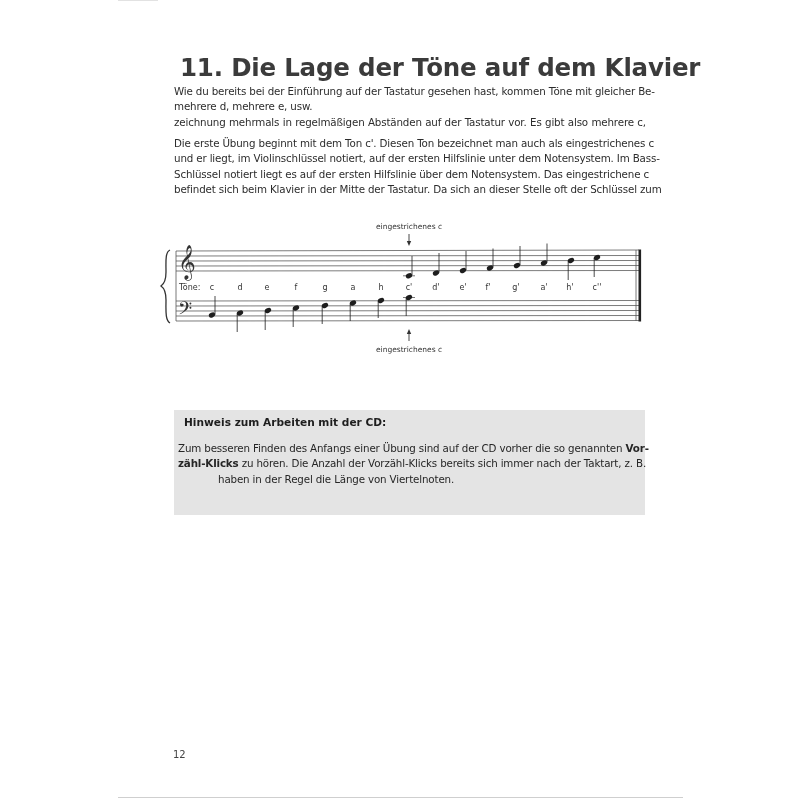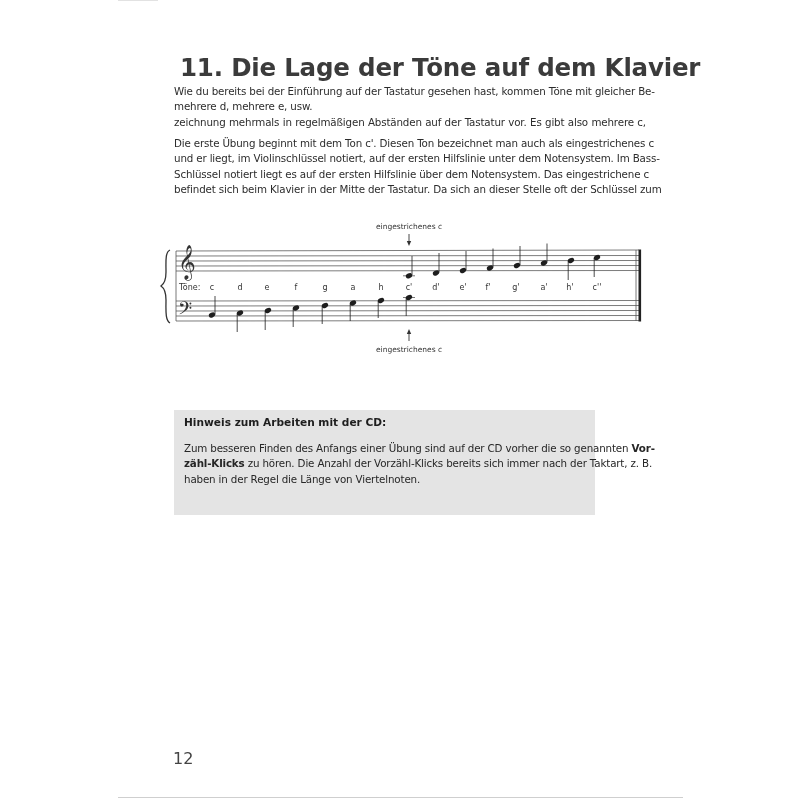--- a/index.html
+++ b/index.html
@@ -23,37 +23,37 @@
   }
   #p1 { top: 84px; }
   #p2 { top: 136px; }
   .para .line { display: block; white-space: nowrap; text-align-last: justify; }
   .para .line.last { text-align-last: left; }
 
   .music { position: absolute; left: 0; top: 0; width: 800px; height: 400px; pointer-events: none; }
   .music text { font-family: "DejaVu Sans", "Liberation Sans", sans-serif; fill: #333; }
 
   .hint-box {
-    position: absolute; left: 174px; top: 410px; width: 421px; height: 105px;
+    position: absolute; left: 174px; top: 410px; width: 471px; height: 105px;
     background: #e4e4e4;
   }
   .hint-title {
     position: absolute; left: 10px; top: 6px; font-size: 10.6px; font-weight: bold; color: #1e1e1e;
     white-space: nowrap;
   }
   .hint-body {
-    position: absolute; left: 10px; top: 31px; width: 451px; font-size: 10.3px; line-height: 15.3px;
+    position: absolute; left: 4px; top: 31px; width: 451px; font-size: 10.3px; line-height: 15.3px;
     color: #262626; letter-spacing: -0.15px;
   }
   .hint-body .line { display: block; white-space: nowrap; text-align: justify; text-align-last: justify; }
-  .hint-body .line.last { text-align-last: left; }
+  .hint-body .line.last { text-align-last: left; margin-left: 40px; }
   .hint-body b { font-weight: bold; }
 
   .page-number {
-    position: absolute; left: 173px; top: 749px; font-size: 16px; color: #444;
+    position: absolute; left: 173px; top: 749px; font-size: 10px; color: #444;
   }
 </style>
 </head>
 <body>
 
 <div class="page-edge-top"></div>
 
 <h1 class="title" style="margin:7px">11. Die Lage der Töne auf dem Klavier</h1>
 
 <div class="para" id="p1">

